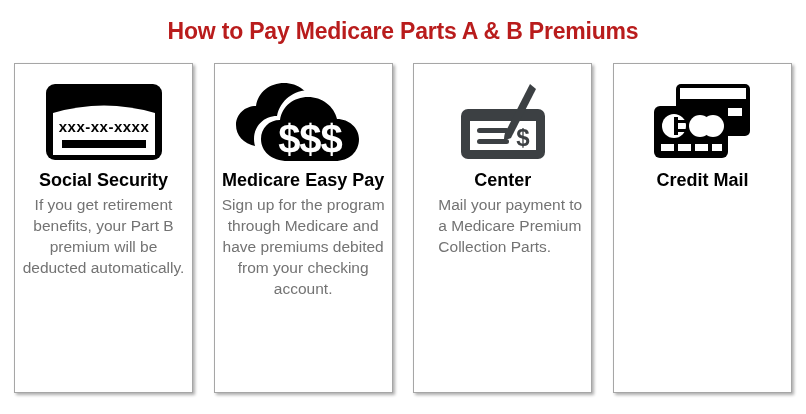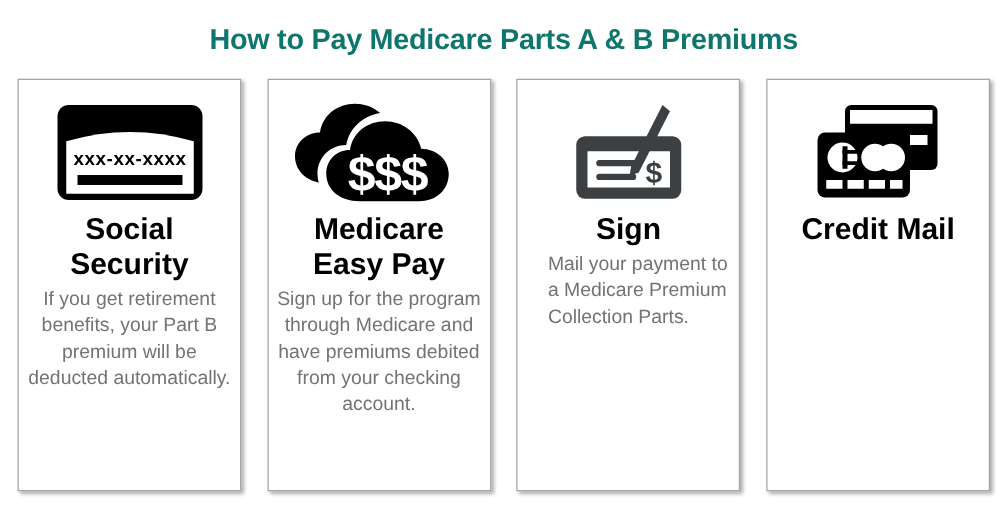--- a/index.html
+++ b/index.html
@@ -18,21 +18,21 @@
 
   #page-title {
     position: absolute;
     top: 18px;
     left: 0;
     width: 806px;
     text-align: center;
     font-size: 23px;
     font-weight: bold;
     letter-spacing: -0.2px;
-    color: #0f766e;
+    color: #b91c1c;
   }
 
   #cards {
     position: absolute;
     top: 63px;
     left: 14px;
     width: 778px;
     height: 330px;
     display: flex;
     flex-direction: row;
@@ -54,21 +54,21 @@
 
   .icon-wrap {
     height: 92px;
     width: 100%;
     display: flex;
     align-items: center;
     justify-content: center;
   }
 
   .card-heading {
-    font-size: 24px;
+    font-size: 18px;
     font-weight: bold;
     line-height: 1.16;
     text-align: center;
     color: #000000;
     margin-top: 2px;
     width: 100%;
   }
 
   .card-body {
     font-size: 15.5px;
@@ -132,21 +132,21 @@
       <svg width="92" height="82" viewBox="0 0 92 82">
         <rect x="4" y="28" width="84" height="50" rx="7" ry="7" fill="#3c4043"></rect>
         <rect x="13" y="40" width="66" height="29" fill="#ffffff"></rect>
         <rect x="20" y="47" width="32" height="5" rx="2.5" fill="#3c4043"></rect>
         <rect x="20" y="58" width="32" height="5" rx="2.5" fill="#3c4043"></rect>
         <text x="66" y="65" text-anchor="middle" font-family="'Liberation Sans', sans-serif" font-size="24" font-weight="bold" fill="#3c4043">$</text>
         <path d="M73 3 L79 8 L54 57 L47 59 L48 52 Z" fill="#3c4043"></path>
         <path d="M47 59 L48 52 L54 57 Z" fill="#3c4043"></path>
       </svg>
     </div>
-    <div class="card-heading">Sign</div>
+    <div class="card-heading">Center</div>
     <div class="card-body align-left">Mail your payment to a Medicare Premium Collection Parts.</div>
   </div>
 
   <div class="card">
     <div class="icon-wrap">
       <svg width="104" height="82" viewBox="0 0 104 82">
 
         <rect x="26" y="3" width="74" height="52" rx="5" ry="5" fill="#000000"></rect>
         <rect x="30" y="7" width="66" height="11" fill="#ffffff"></rect>
         <rect x="34" y="27" width="28" height="8" fill="#ffffff"></rect>

